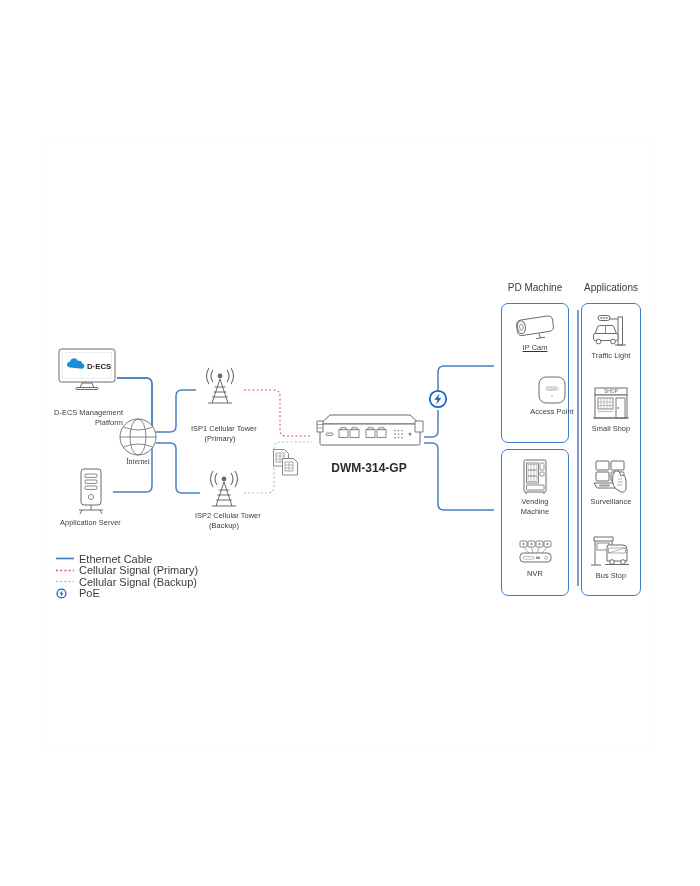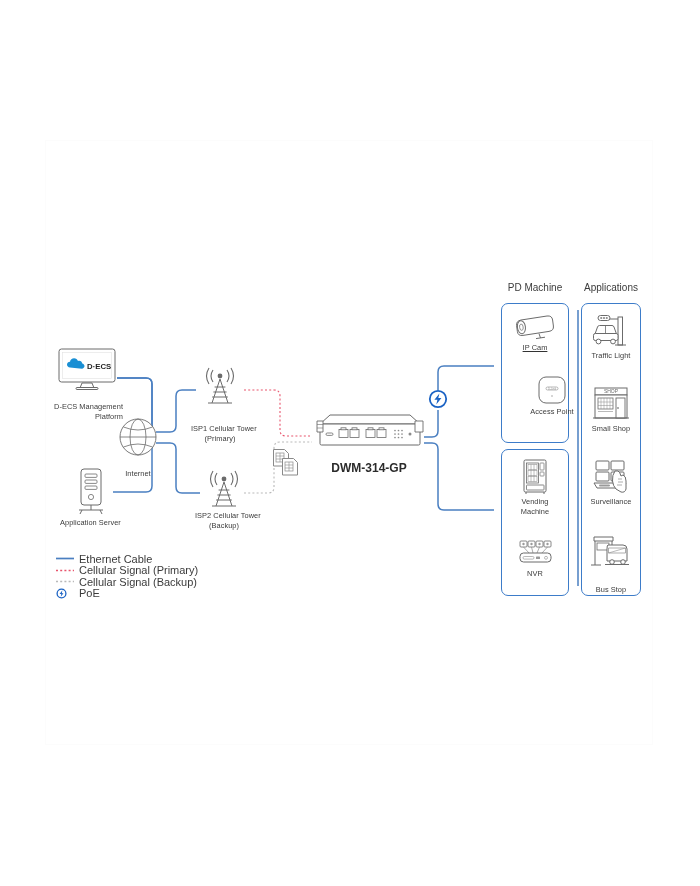--- a/index.html
+++ b/index.html
@@ -51,21 +51,21 @@
 
 <div class="node" style="left:54px;top:348px;width:66px;text-align:right;">
   <svg width="66" height="42" viewBox="0 0 66 42">
     <rect x="5" y="1" width="56" height="33" rx="2.5" fill="#fff" stroke="#6b6b6b" stroke-width="1"></rect>
     <rect x="8.5" y="4.5" width="49" height="26" fill="#fff" stroke="#e2e2e2" stroke-width=".6"></rect>
     <path d="M28 35 L38 35 L40 40 L26 40 Z" fill="#fff" stroke="#6b6b6b" stroke-width="1"></path>
     <rect x="22" y="39.5" width="22" height="2" rx="1" fill="#fff" stroke="#6b6b6b" stroke-width="1"></rect>
     <path d="M16 19.5c-1.7 0-3-1.3-3-2.9s1.3-2.9 3-2.9c.3-2 2-3.5 4.1-3.5 1.8 0 3.4 1.2 3.9 2.9.4-.2.8-.3 1.3-.3 1.5 0 2.8 1.2 2.9 2.7 1.3.2 2.3 1.3 2.3 2.6 0 1.4-1.2 2.6-2.6 2.6z" fill="#1a8fd4"></path>
     <text x="33" y="21" font-family="Liberation Sans, sans-serif" font-size="7.8" font-weight="bold" fill="#1f1f1f">D·ECS</text>
   </svg>
-  <div class="lbl w" style="margin-top:12px;width:72px;margin-left:-3px;">
+  <div class="lbl w" style="margin-top:18px;width:72px;margin-left:-3px;">
     <span>D-ECS Management</span><br>
     <span>Platform</span>
   </div>
 </div>
 
 <div class="node" style="left:68px;top:468px;width:46px;">
   <svg width="46" height="48" viewBox="0 0 46 48">
     <rect x="13" y="1" width="20" height="36" rx="3" fill="#fff" stroke="#6b6b6b" stroke-width="1"></rect>
     <rect x="17" y="6" width="12" height="3.4" rx="1" fill="#fff" stroke="#6b6b6b" stroke-width=".8"></rect>
     <rect x="17" y="12" width="12" height="3.4" rx="1" fill="#fff" stroke="#6b6b6b" stroke-width=".8"></rect>
@@ -77,21 +77,21 @@
 </div>
 
 <div class="node" style="left:118px;top:417px;width:40px;">
   <svg width="40" height="40" viewBox="0 0 40 40">
     <circle cx="20" cy="20" r="18" fill="#fff" stroke="#6b6b6b" stroke-width=".9"></circle>
     <ellipse cx="20" cy="20" rx="8" ry="18" fill="none" stroke="#6b6b6b" stroke-width=".8"></ellipse>
     <line x1="2" y1="20" x2="38" y2="20" stroke="#6b6b6b" stroke-width=".8"></line>
     <path d="M5.5 10 Q20 16 34.5 10" fill="none" stroke="#6b6b6b" stroke-width=".8"></path>
     <path d="M5.5 30 Q20 24 34.5 30" fill="none" stroke="#6b6b6b" stroke-width=".8"></path>
   </svg>
-  <div class="lbl" style="margin-top:12px;">Internet</div>
+  <div class="lbl" style="margin-top:0;font-family:Liberation Serif, serif;">Internet</div>
 </div>
 
 <div class="node" style="left:196px;top:367px;width:48px;">
   <svg width="48" height="40" viewBox="0 0 48 40">
     <path d="M17 3 Q13 9 17 15 M13 1 Q8 9 13 17 M31 3 Q35 9 31 15 M35 1 Q40 9 35 17" fill="none" stroke="#6b6b6b" stroke-width="1.1"></path>
     <circle cx="24" cy="9" r="2.4" fill="#6b6b6b"></circle>
     <path d="M24 12 L16 36 M24 12 L32 36 M18.6 20 L29.4 20 M17.4 25 L30.6 25 M16.2 30 L31.8 30" fill="none" stroke="#6b6b6b" stroke-width="1"></path>
     <path d="M12 36 L36 36" stroke="#6b6b6b" stroke-width="1"></path>
   </svg>
   <div class="lbl" style="margin-top:17px;margin-left:-5px;width:58px;text-align:center;">
@@ -306,21 +306,21 @@
     <path d="M10 8 L10 32 M27 8 L27 14" stroke="#6b6b6b" stroke-width="1"></path>
     <rect x="12" y="10" width="12" height="7" fill="#fff" stroke="#6b6b6b" stroke-width=".8"></rect>
     <path d="M6 32 L16 32" stroke="#6b6b6b" stroke-width="1"></path>
     <path d="M23 12 L38 12 Q42 12 42 16 L42 28 L22 28 L22 16 Q22 12 23 12 Z" fill="#fff" stroke="#6b6b6b" stroke-width="1"></path>
     <path d="M23.5 15 L40.5 15 L40.5 20 L23.5 20 Z" fill="#fff" stroke="#8a8a8a" stroke-width=".7"></path>
     <line x1="23.5" y1="20" x2="40.5" y2="15" stroke="#8a8a8a" stroke-width=".6"></line>
     <circle cx="27" cy="29" r="2.3" fill="#fff" stroke="#6b6b6b" stroke-width="1"></circle>
     <circle cx="38" cy="29" r="2.3" fill="#fff" stroke="#6b6b6b" stroke-width="1"></circle>
     <path d="M20 31.5 L44 31.5" stroke="#6b6b6b" stroke-width="1"></path>
   </svg>
-  <div class="lbl" style="margin-top:16px;">Bus Stop</div>
+  <div class="lbl" style="margin-top:2px;">Bus Stop</div>
 </div>
 
 <div class="legend">
   <div class="lgrow">
     <span class="lgkey">
       <svg width="20" height="11">
           <line x1="1" y1="5.5" x2="19" y2="5.5" stroke="#4a7fc1" stroke-width="1.7"></line>
         </svg>
     </span>
     <span class="lgtxt">Ethernet Cable</span>

